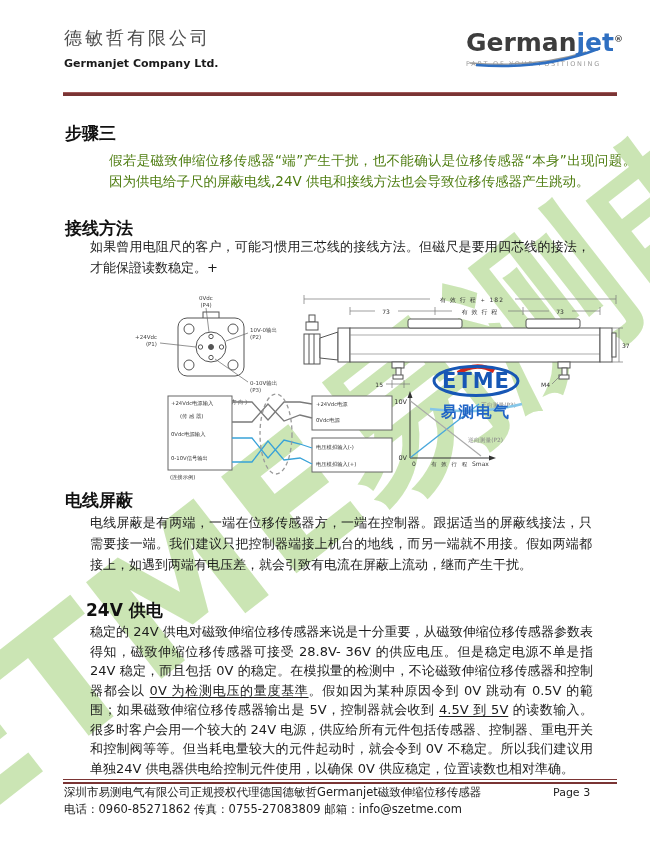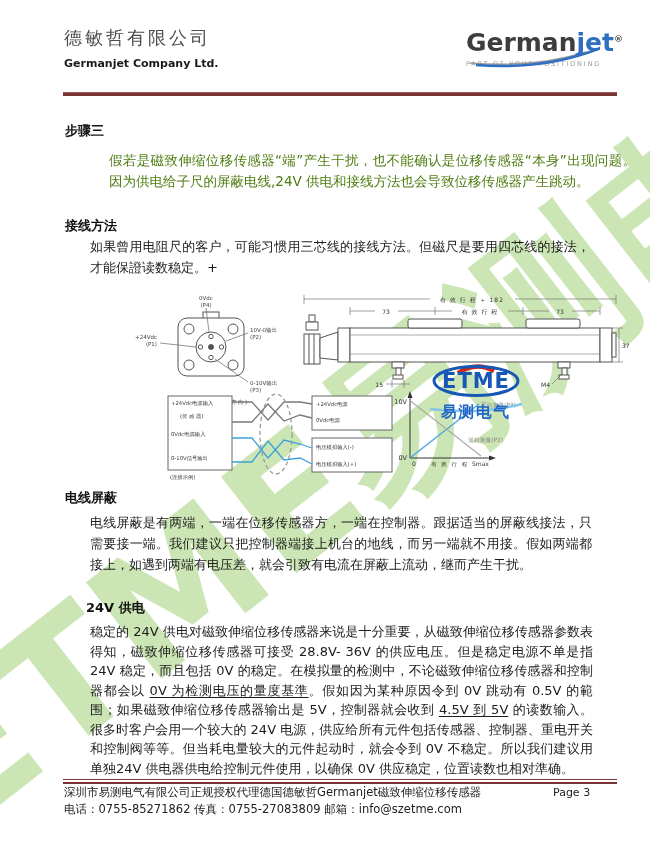--- a/index.html
+++ b/index.html
@@ -11,21 +11,21 @@
   .co-en{left:64px;top:57px;font-size:11px;font-weight:bold;color:#1a1a1a;}
   .logo{left:466px;top:28px;width:152px;}
   .logo-text{font-size:25px;font-weight:bold;letter-spacing:0;position:relative;z-index:2;}
   .lg1{color:#3d3d3d;margin-top:48px;}
   .lg2{color:#2f6fc1;margin-top:18px;}
   .reg{font-size:9px;color:#3d3d3d;vertical-align:super;}
   .logo-swoosh{position:absolute;left:0;top:20px;z-index:1;}
   .tagline{font-size:6.5px;letter-spacing:1.8px;color:#9a9a9a;margin-top:3px;}
   .header-rule{left:63px;top:92px;width:554px;height:3px;background:#7a3434;border-top:1px solid #a05959;}
   
-  .h{font-size:13px;font-weight:bold;color:#111;}
+  .h{font-size:17px;font-weight:bold;color:#111;}
   .para{font-size:13.5px;color:#4d7c0f;line-height:21px;text-align:justify;margin-left:44px;}
   .para-sm{font-size:13px;color:#1c1c1c;line-height:21px;text-align:justify;}
   .power{line-height:19.5px;}
   .power u{text-underline-offset:2px;}
   
   .watermark{left:-190px;top:350px;width:1100px;height:200px;line-height:200px;text-align:center;
     font-size:168px;font-weight:bold;color:rgba(151,203,106,0.5);transform:rotate(-38deg);
     white-space:nowrap;z-index:1;pointer-events:none;letter-spacing:4px;}
   .content{z-index:3;}
   .diagram{z-index:2;}
@@ -200,15 +200,15 @@
 
   <div class="abs h content" style="left:65px;top:489px;">电线屏蔽</div>
   <div class="abs para-sm content" style="left:90px;top:512px;width:502px;">电线屏蔽是有两端，一端在位移传感器方，一端在控制器。跟据适当的屏蔽线接法，只需要接一端。我们建议只把控制器端接上机台的地线，而另一端就不用接。假如两端都接上，如遇到两端有电压差，就会引致有电流在屏蔽上流动，继而产生干扰。</div>
 
   <div class="abs h content" style="left:59px;top:599px;margin-left:27px;">24V 供电</div>
   <div class="abs para-sm power content" style="left:90px;top:622px;width:503px;"><span>稳定的 24V 供电对磁致伸缩位移传感器来说是十分重要，从磁致伸缩位移传感器参数表得知，磁致伸缩位移传感器可接受 28.8V- 36V 的供应电压。但是稳定电源不单是指 24V 稳定，而且包括 0V 的稳定。在模拟量的检测中，不论磁致伸缩位移传感器和控制器都会以 </span><u>0V 为检测电压的量度基準</u><span>。假如因为某种原因令到 0V 跳动有 0.5V 的範围；如果磁致伸缩位移传感器输出是 5V，控制器就会收到 </span><u>4.5V 到 5V</u><span> 的读数输入。 很多时客户会用一个较大的 24V 电源，供应给所有元件包括传感器、控制器、重电开关和控制阀等等。但当耗电量较大的元件起动时，就会令到 0V 不稳定。所以我们建议用单独24V 供电器供电给控制元件使用，以确保 0V 供应稳定，位置读数也相对準确。</span></div>
 
   <div class="abs footer-rule content"></div>
   <div class="abs foot1 content">深圳市易测电气有限公司正规授权代理德国德敏哲Germanjet磁致伸缩位移传感器</div>
   <div class="abs foot-page content">Page 3</div>
-  <div class="abs foot2 content">电话：0755-85271862 传真：0755-27083809 邮箱：info@szetme.com</div>
+  <div class="abs foot2 content">电话：0960-85271862 传真：0755-27083809 邮箱：info@szetme.com</div>
 
 </div>
 
 </body></html>

